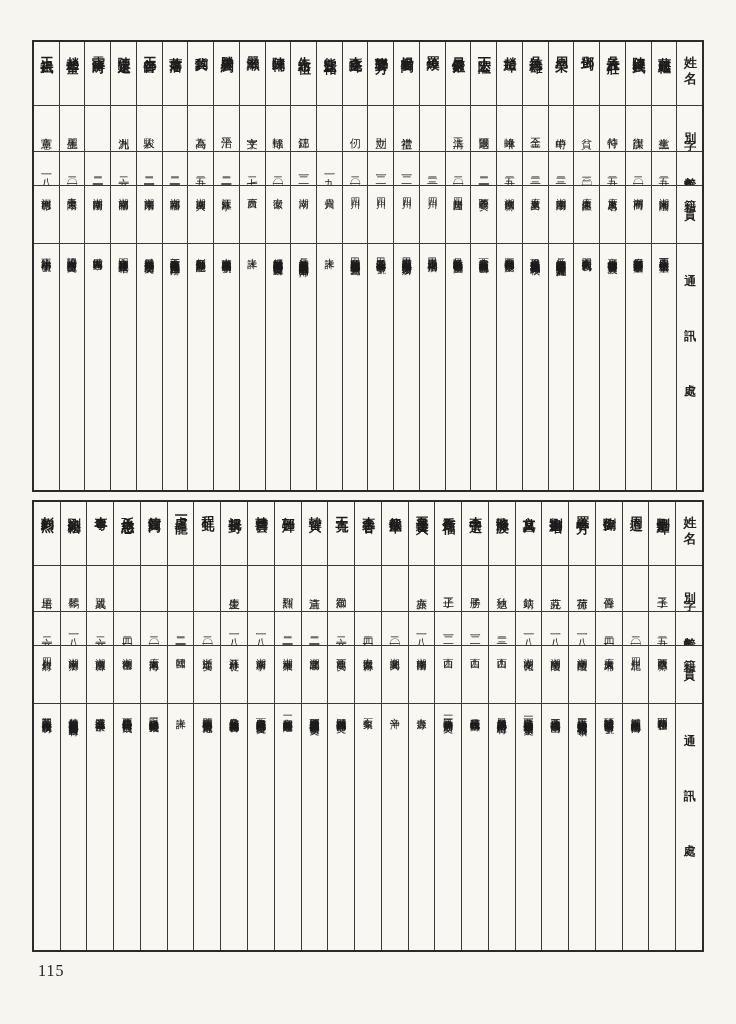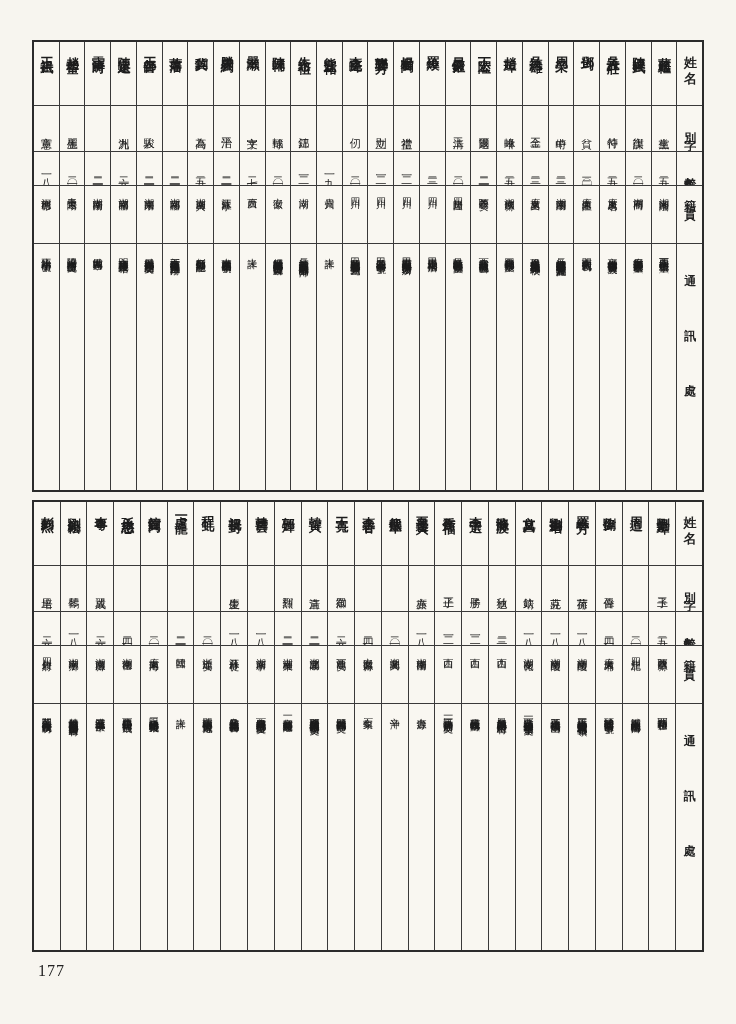--- a/index.html
+++ b/index.html
@@ -941,14 +941,14 @@
         </div>
     <div class="sec sec-native">
           <span class="v p-native">四川敘府</span>
         </div>
     <div class="sec sec-addr">
           <span class="v p-addr">北門外正街永嘉興作坊代收</span>
         </div>
   </div>
     </div>
 
-  <div class="page-number">177</div>
+  <div class="page-number">115</div>
 </div>
 
 </body></html>

